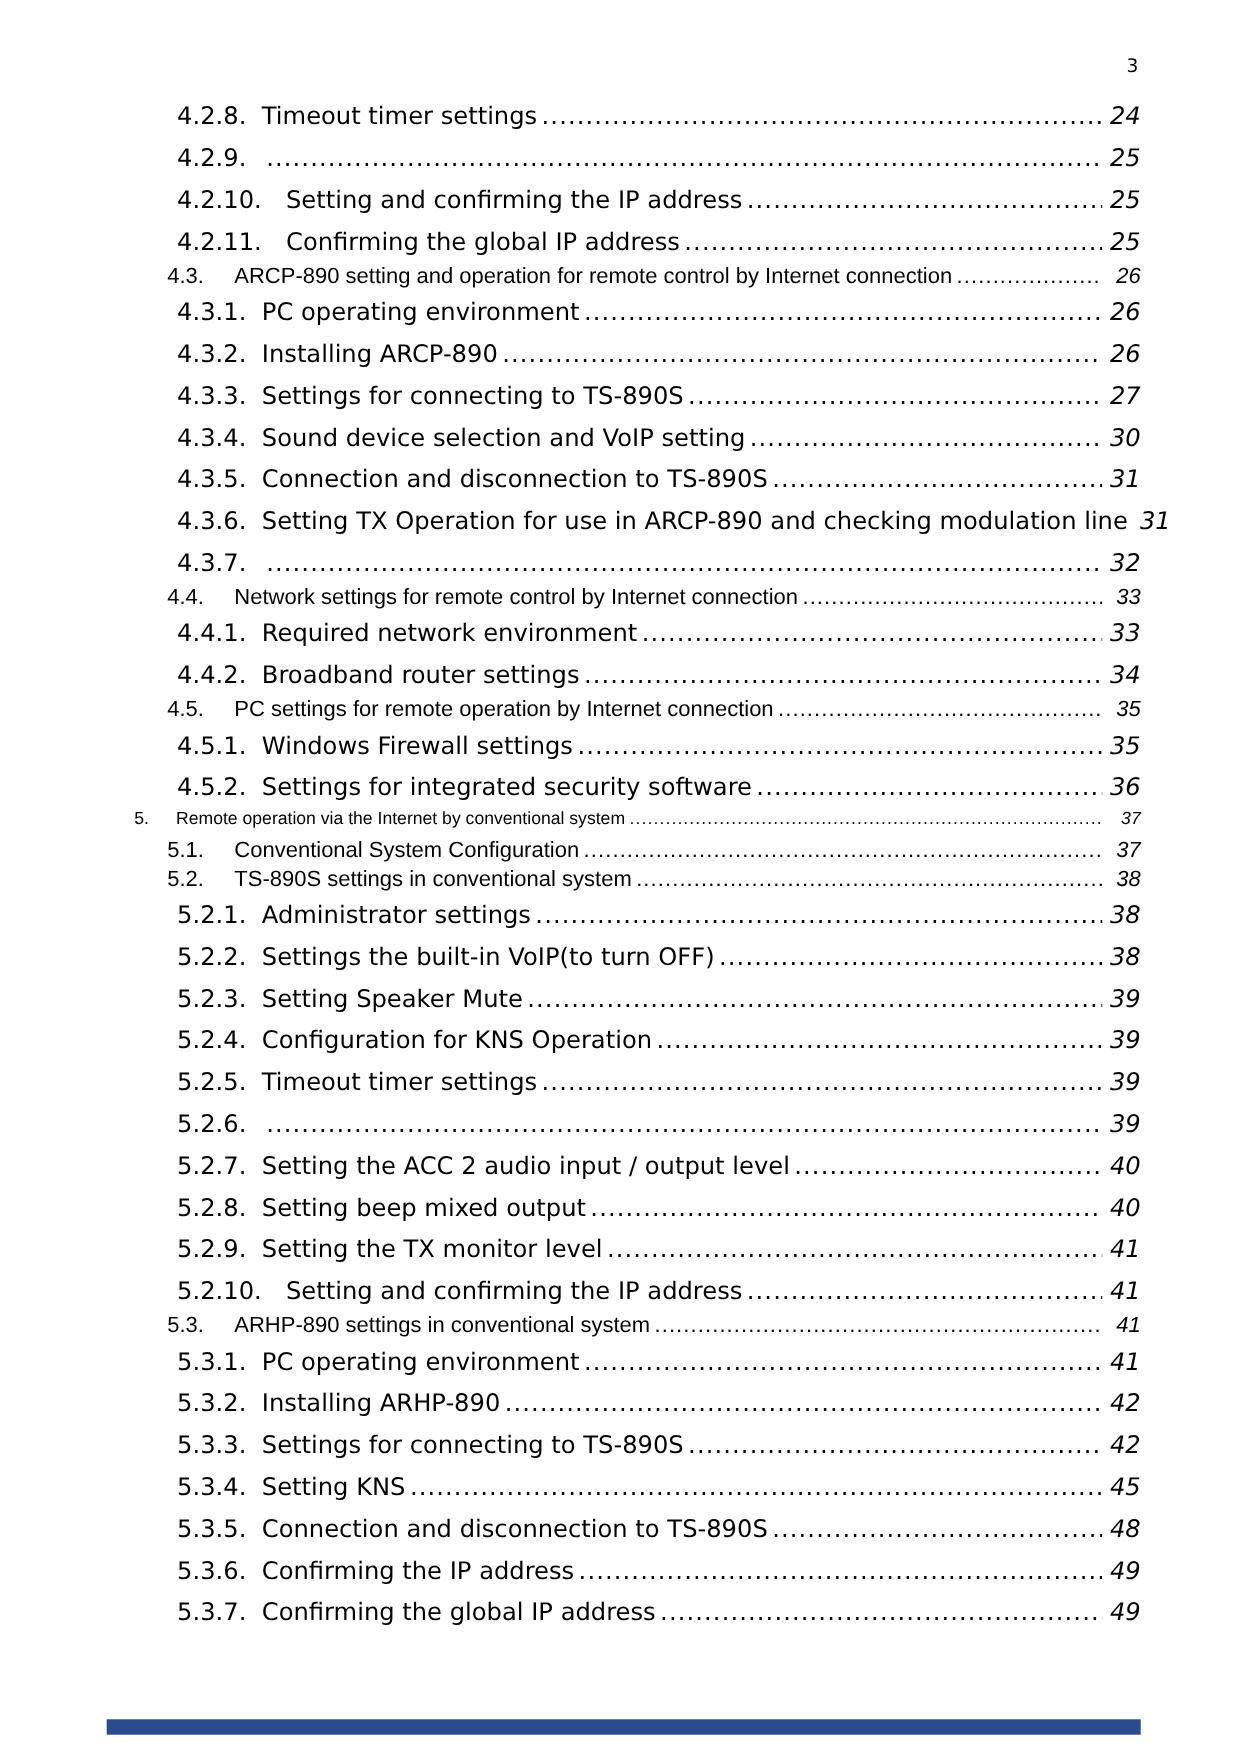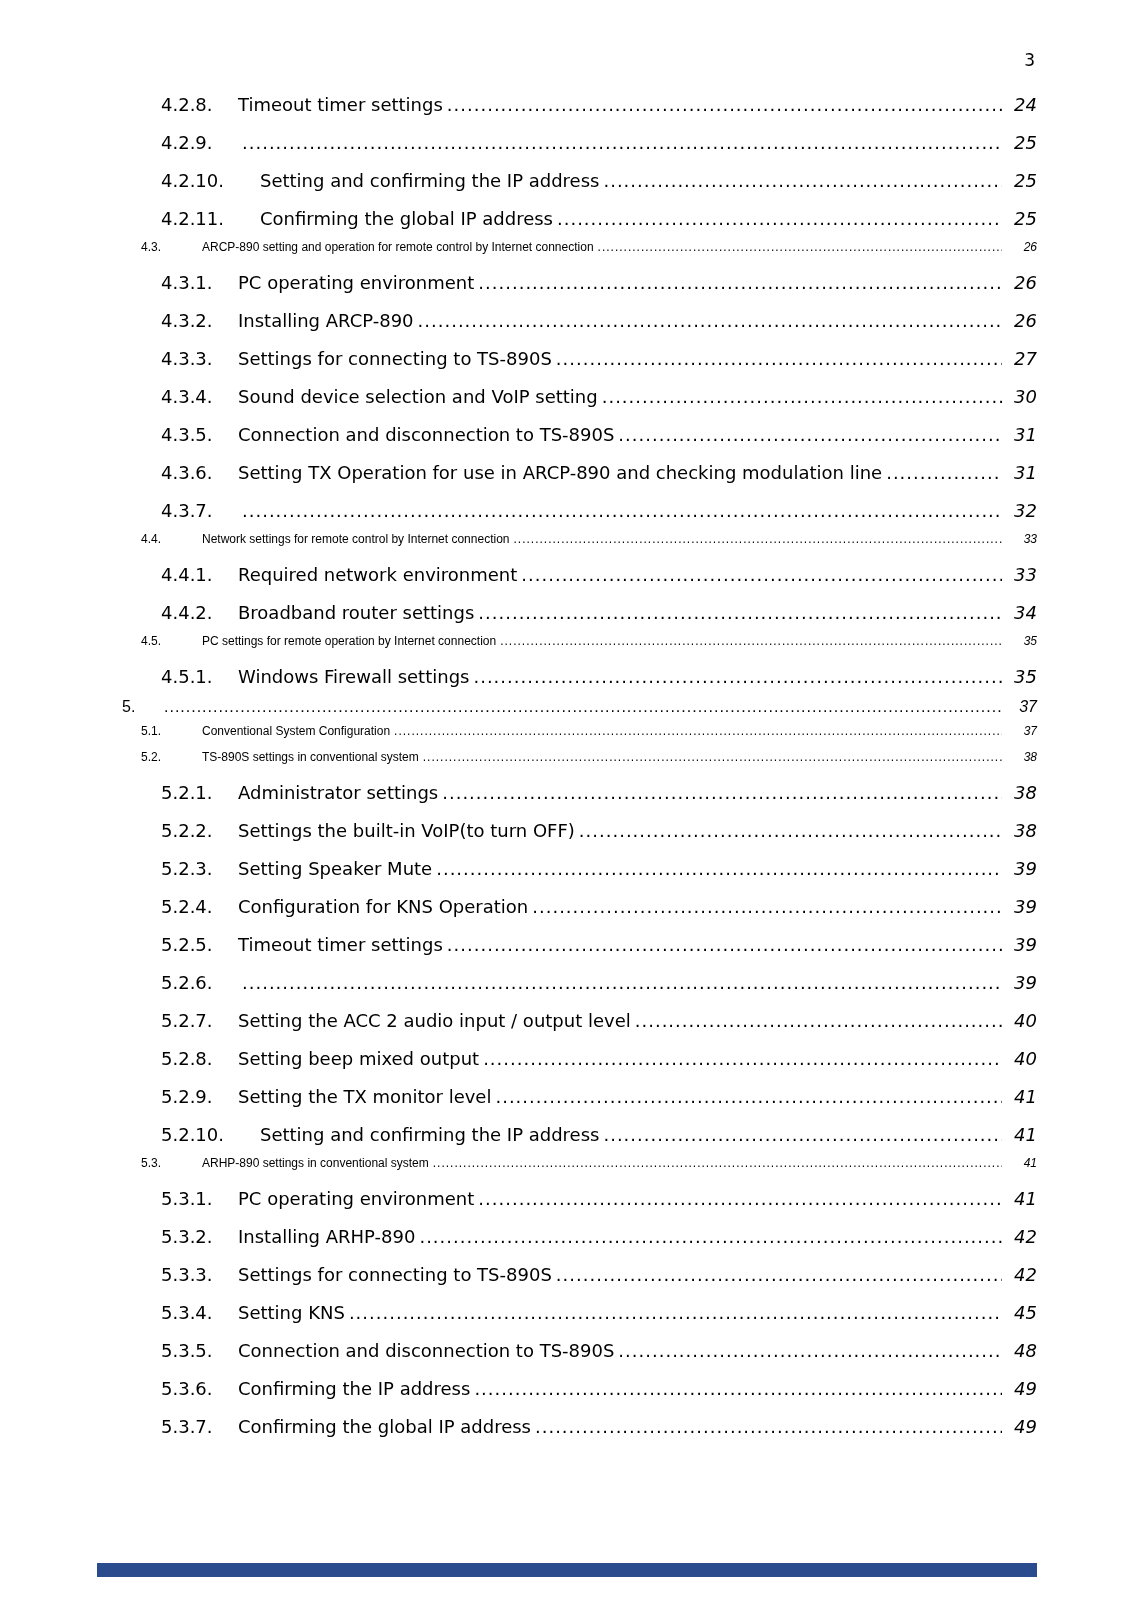--- a/index.html
+++ b/index.html
@@ -29,31 +29,31 @@
     left: 122px;
     right: 95px;
   }
   .row {
     display: flex;
     align-items: baseline;
     box-sizing: border-box;
     white-space: nowrap;
   }
   .row.l3 {
-    font-size: 18px;
+    font-size: 22px;
     height: 38px;
     padding-top: 10px;
     margin-left: 39px;
     font-family: "DejaVu Sans", sans-serif;
   }
   .row.l2 {
-    font-size: 12px;
+    font-size: 20px;
     height: 26px;
     padding-top: 4px;
-    margin-left: 19px;
+    margin-left: 30px;
     font-family: "Liberation Sans", sans-serif;
   }
   .row.l1 {
     font-size: 16px;
     height: 26px;
     padding-top: 4px;
     margin-left: 0;
     font-family: "Liberation Sans", sans-serif;
   }
   .num { flex: none; }
@@ -187,22 +187,29 @@
     <span class="title">PC settings for remote operation by Internet connection</span>
     <span class="dots"></span>
     <span class="pnum">35</span>
   </div>
       <div class="row l3">
     <span class="num">4.5.1.</span>
     <span class="title">Windows Firewall settings</span>
     <span class="dots"></span>
     <span class="pnum">35</span>
   </div>
+      <div class="row l3">
+    <span class="num">4.5.2.</span>
+    <span class="title">Settings for integrated security software</span>
+    <span class="dots"></span>
+    <span class="pnum">36</span>
+  </div>
       <div class="row l1">
     <span class="num">5.</span>
+    <span class="title">Remote operation via the Internet by conventional system</span>
     <span class="dots"></span>
     <span class="pnum">37</span>
   </div>
       <div class="row l2">
     <span class="num">5.1.</span>
     <span class="title">Conventional System Configuration</span>
     <span class="dots"></span>
     <span class="pnum">37</span>
   </div>
       <div class="row l2">

